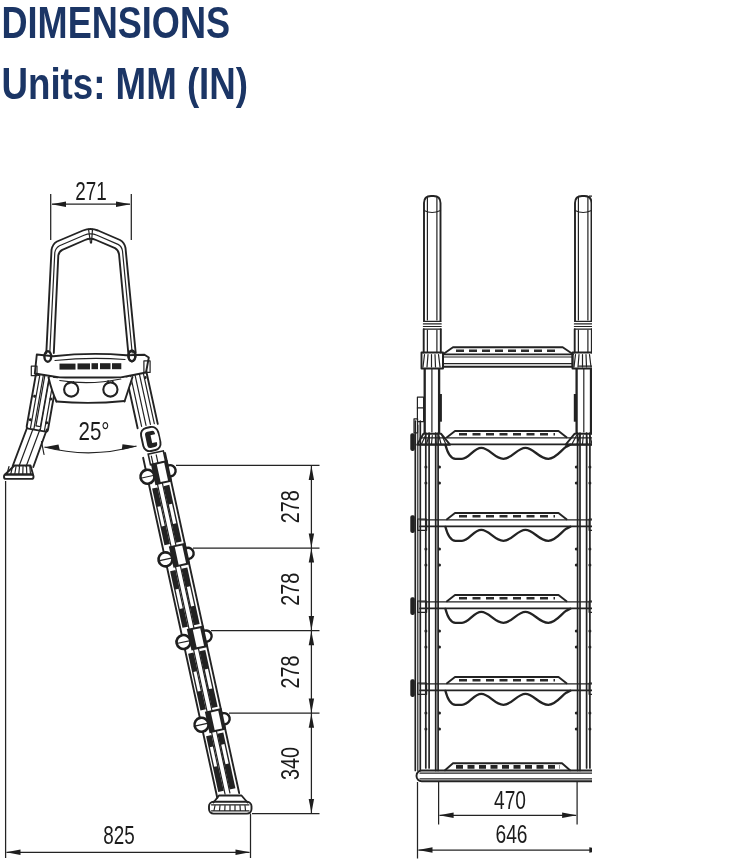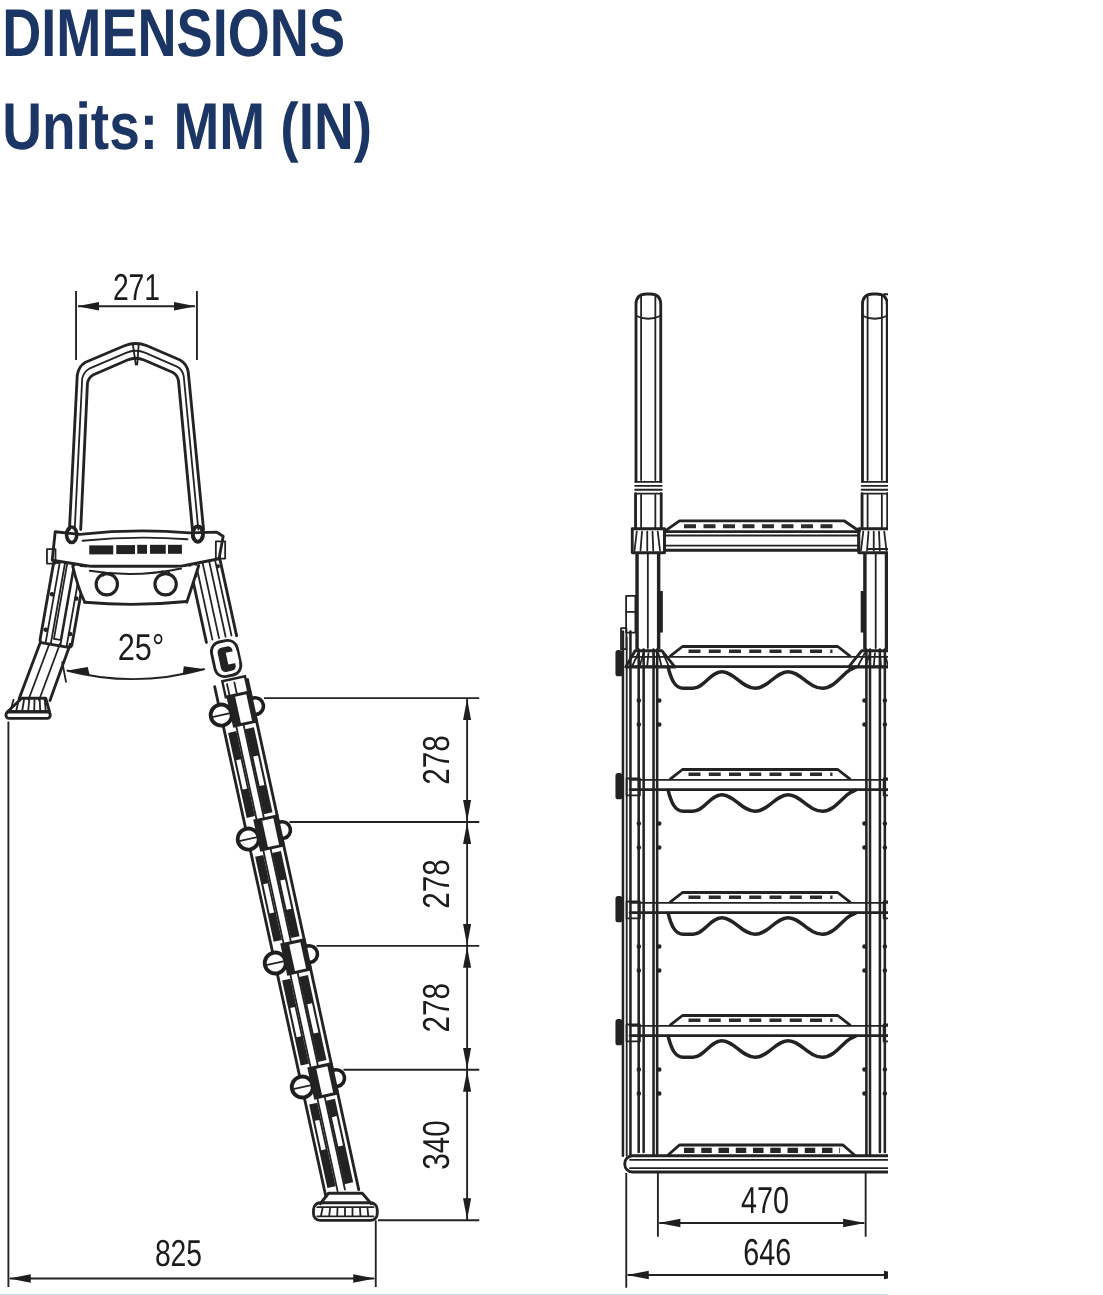--- a/index.html
+++ b/index.html
@@ -1,16 +1,16 @@
 <!DOCTYPE html>
 <html><head>
 <meta charset="utf-8">
 <style>
   html,body{margin:0;padding:0;background:#ffffff;}
-  .wrap{position:relative;width:592px;height:863px;background:#0369a1;overflow:hidden;}
+  .wrap{position:relative;width:592px;height:863px;background:#c2410c;overflow:hidden;}
   svg{display:block;}
   text{font-family:"Liberation Sans", sans-serif;}
   .ln{stroke:#232323;fill:none;stroke-width:1.9;stroke-linecap:round;stroke-linejoin:round;}
   .lt{stroke:#232323;fill:none;stroke-width:1.2;stroke-linecap:round;stroke-linejoin:round;}
   .lr{stroke:#232323;fill:none;stroke-width:1.7;stroke-linecap:round;}
   .dim{stroke:#232323;fill:none;stroke-width:1.25;}
   .ar{fill:#1e1e1e;stroke:none;}
   .dk{fill:#222222;stroke:none;}
   .dt{font-size:25px;fill:#1c1c1c;}
   .ttl{font-weight:bold;fill:#1b3565;}

